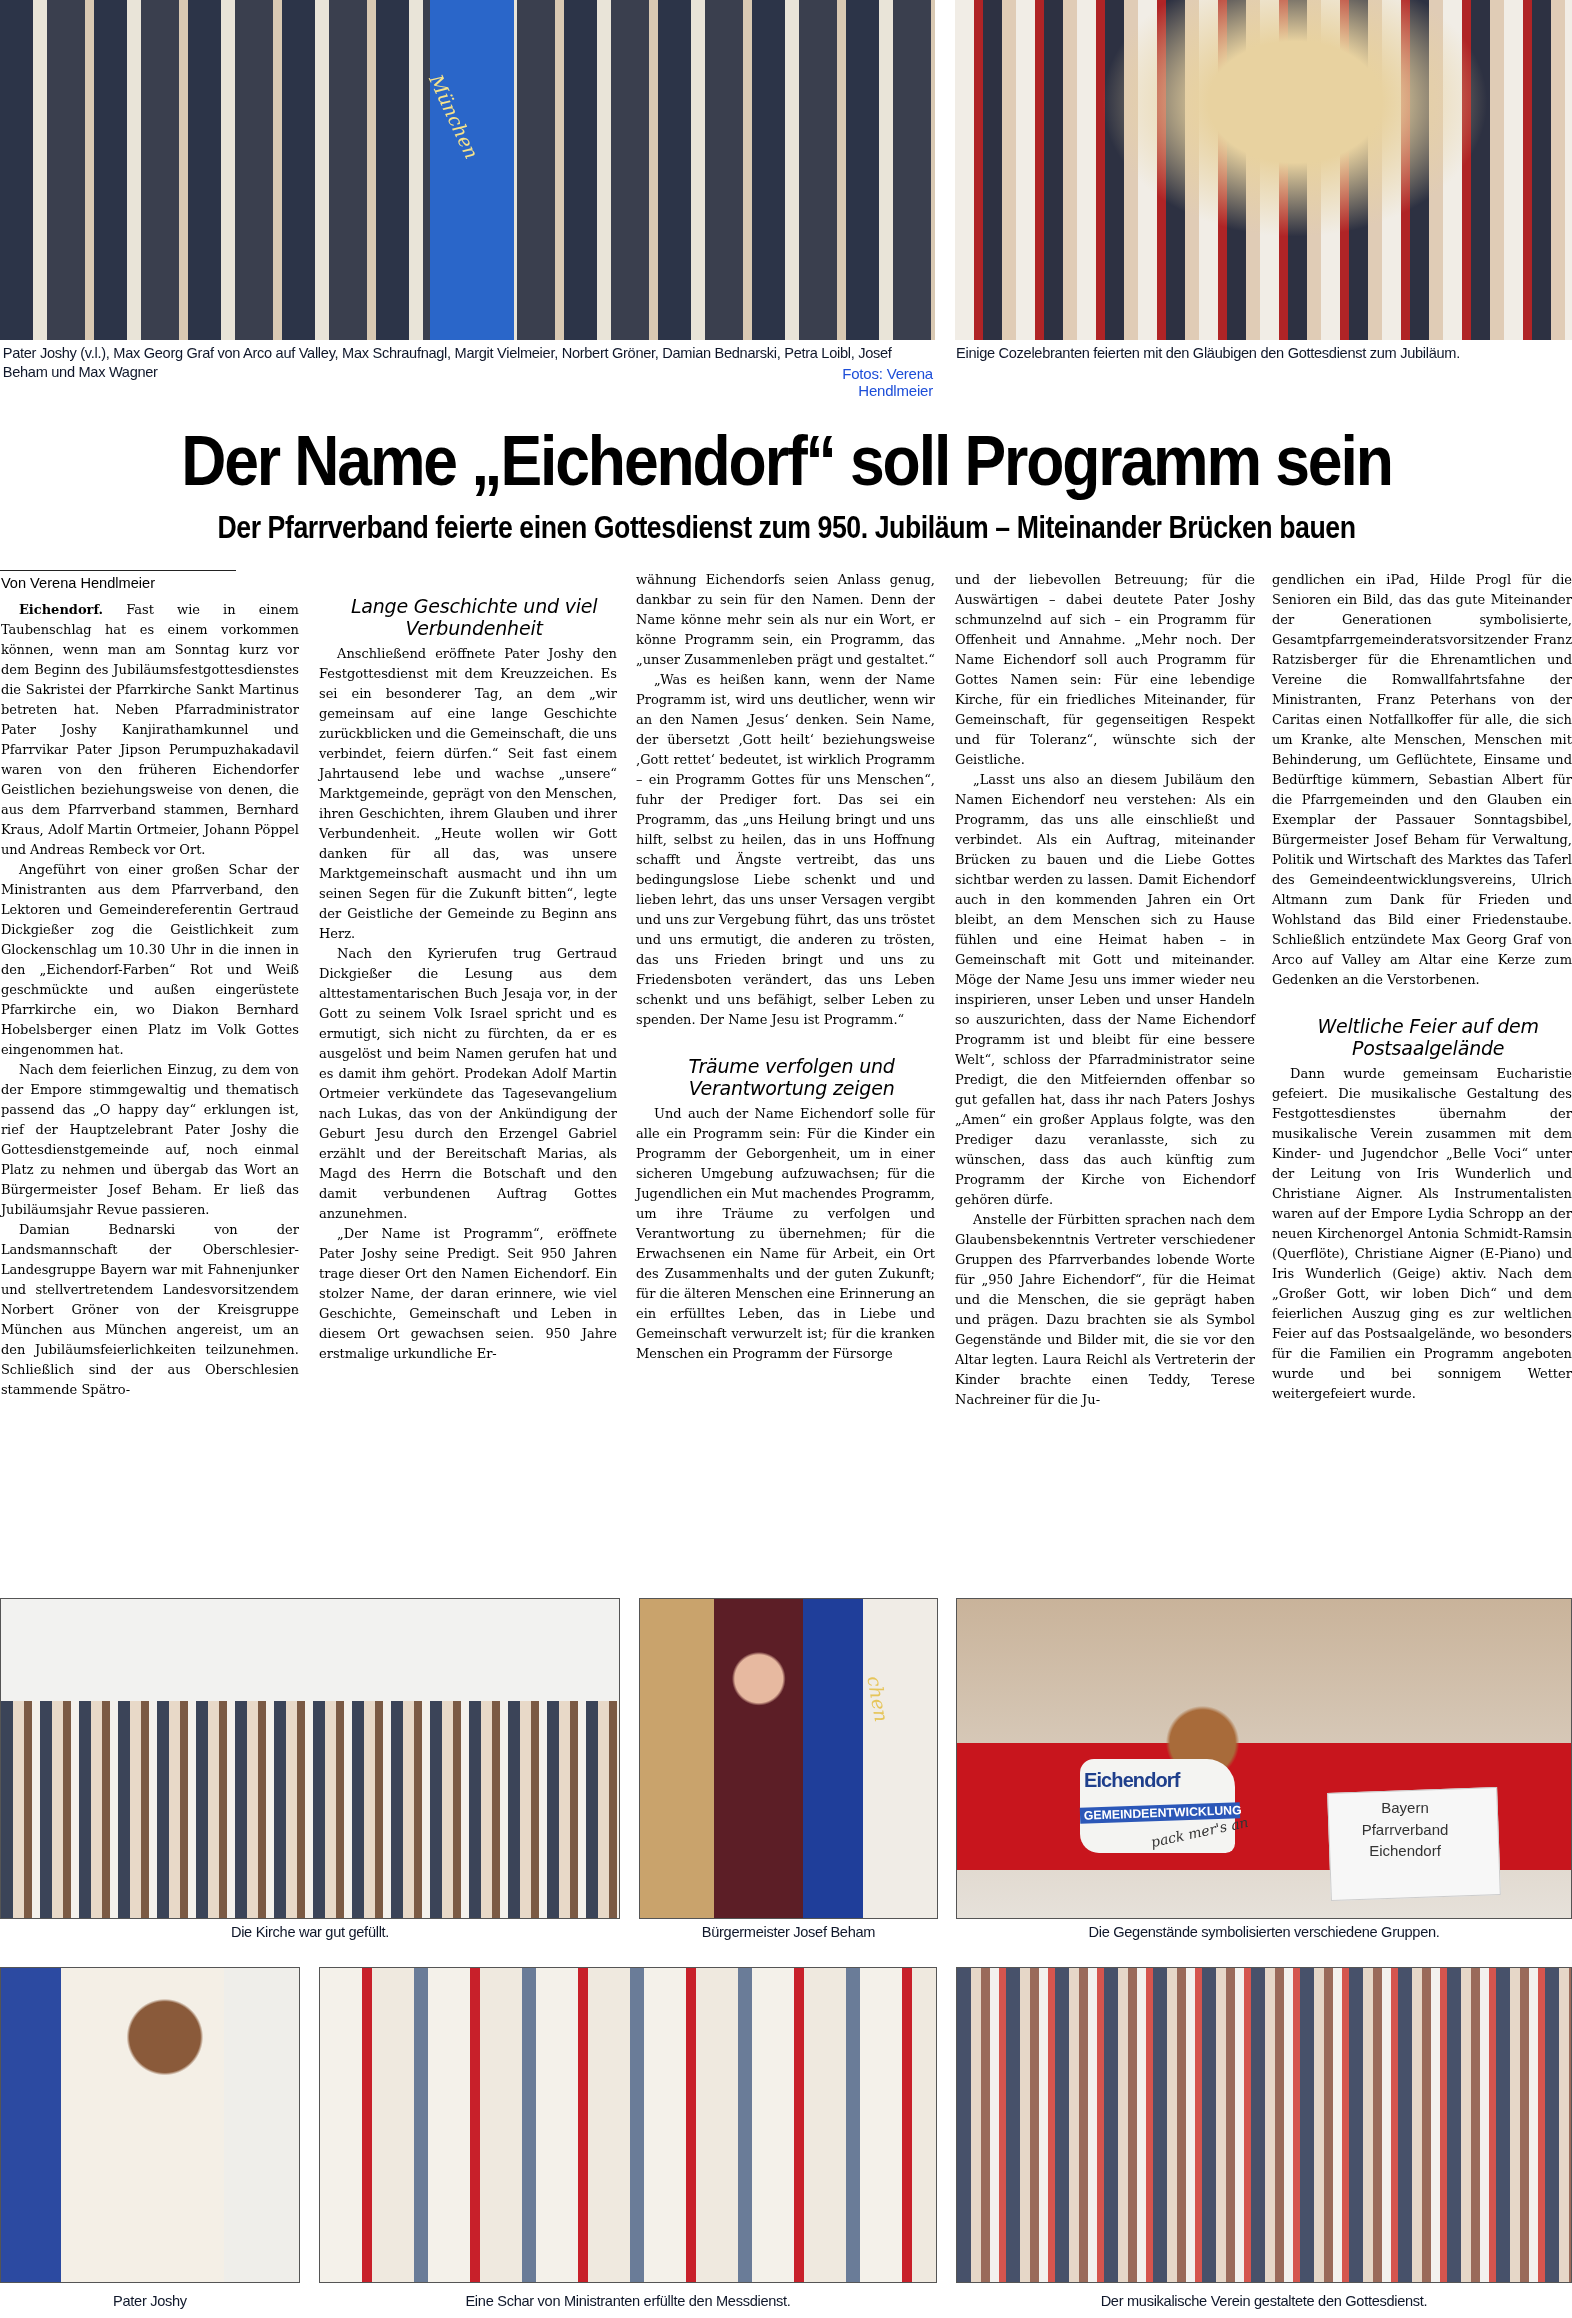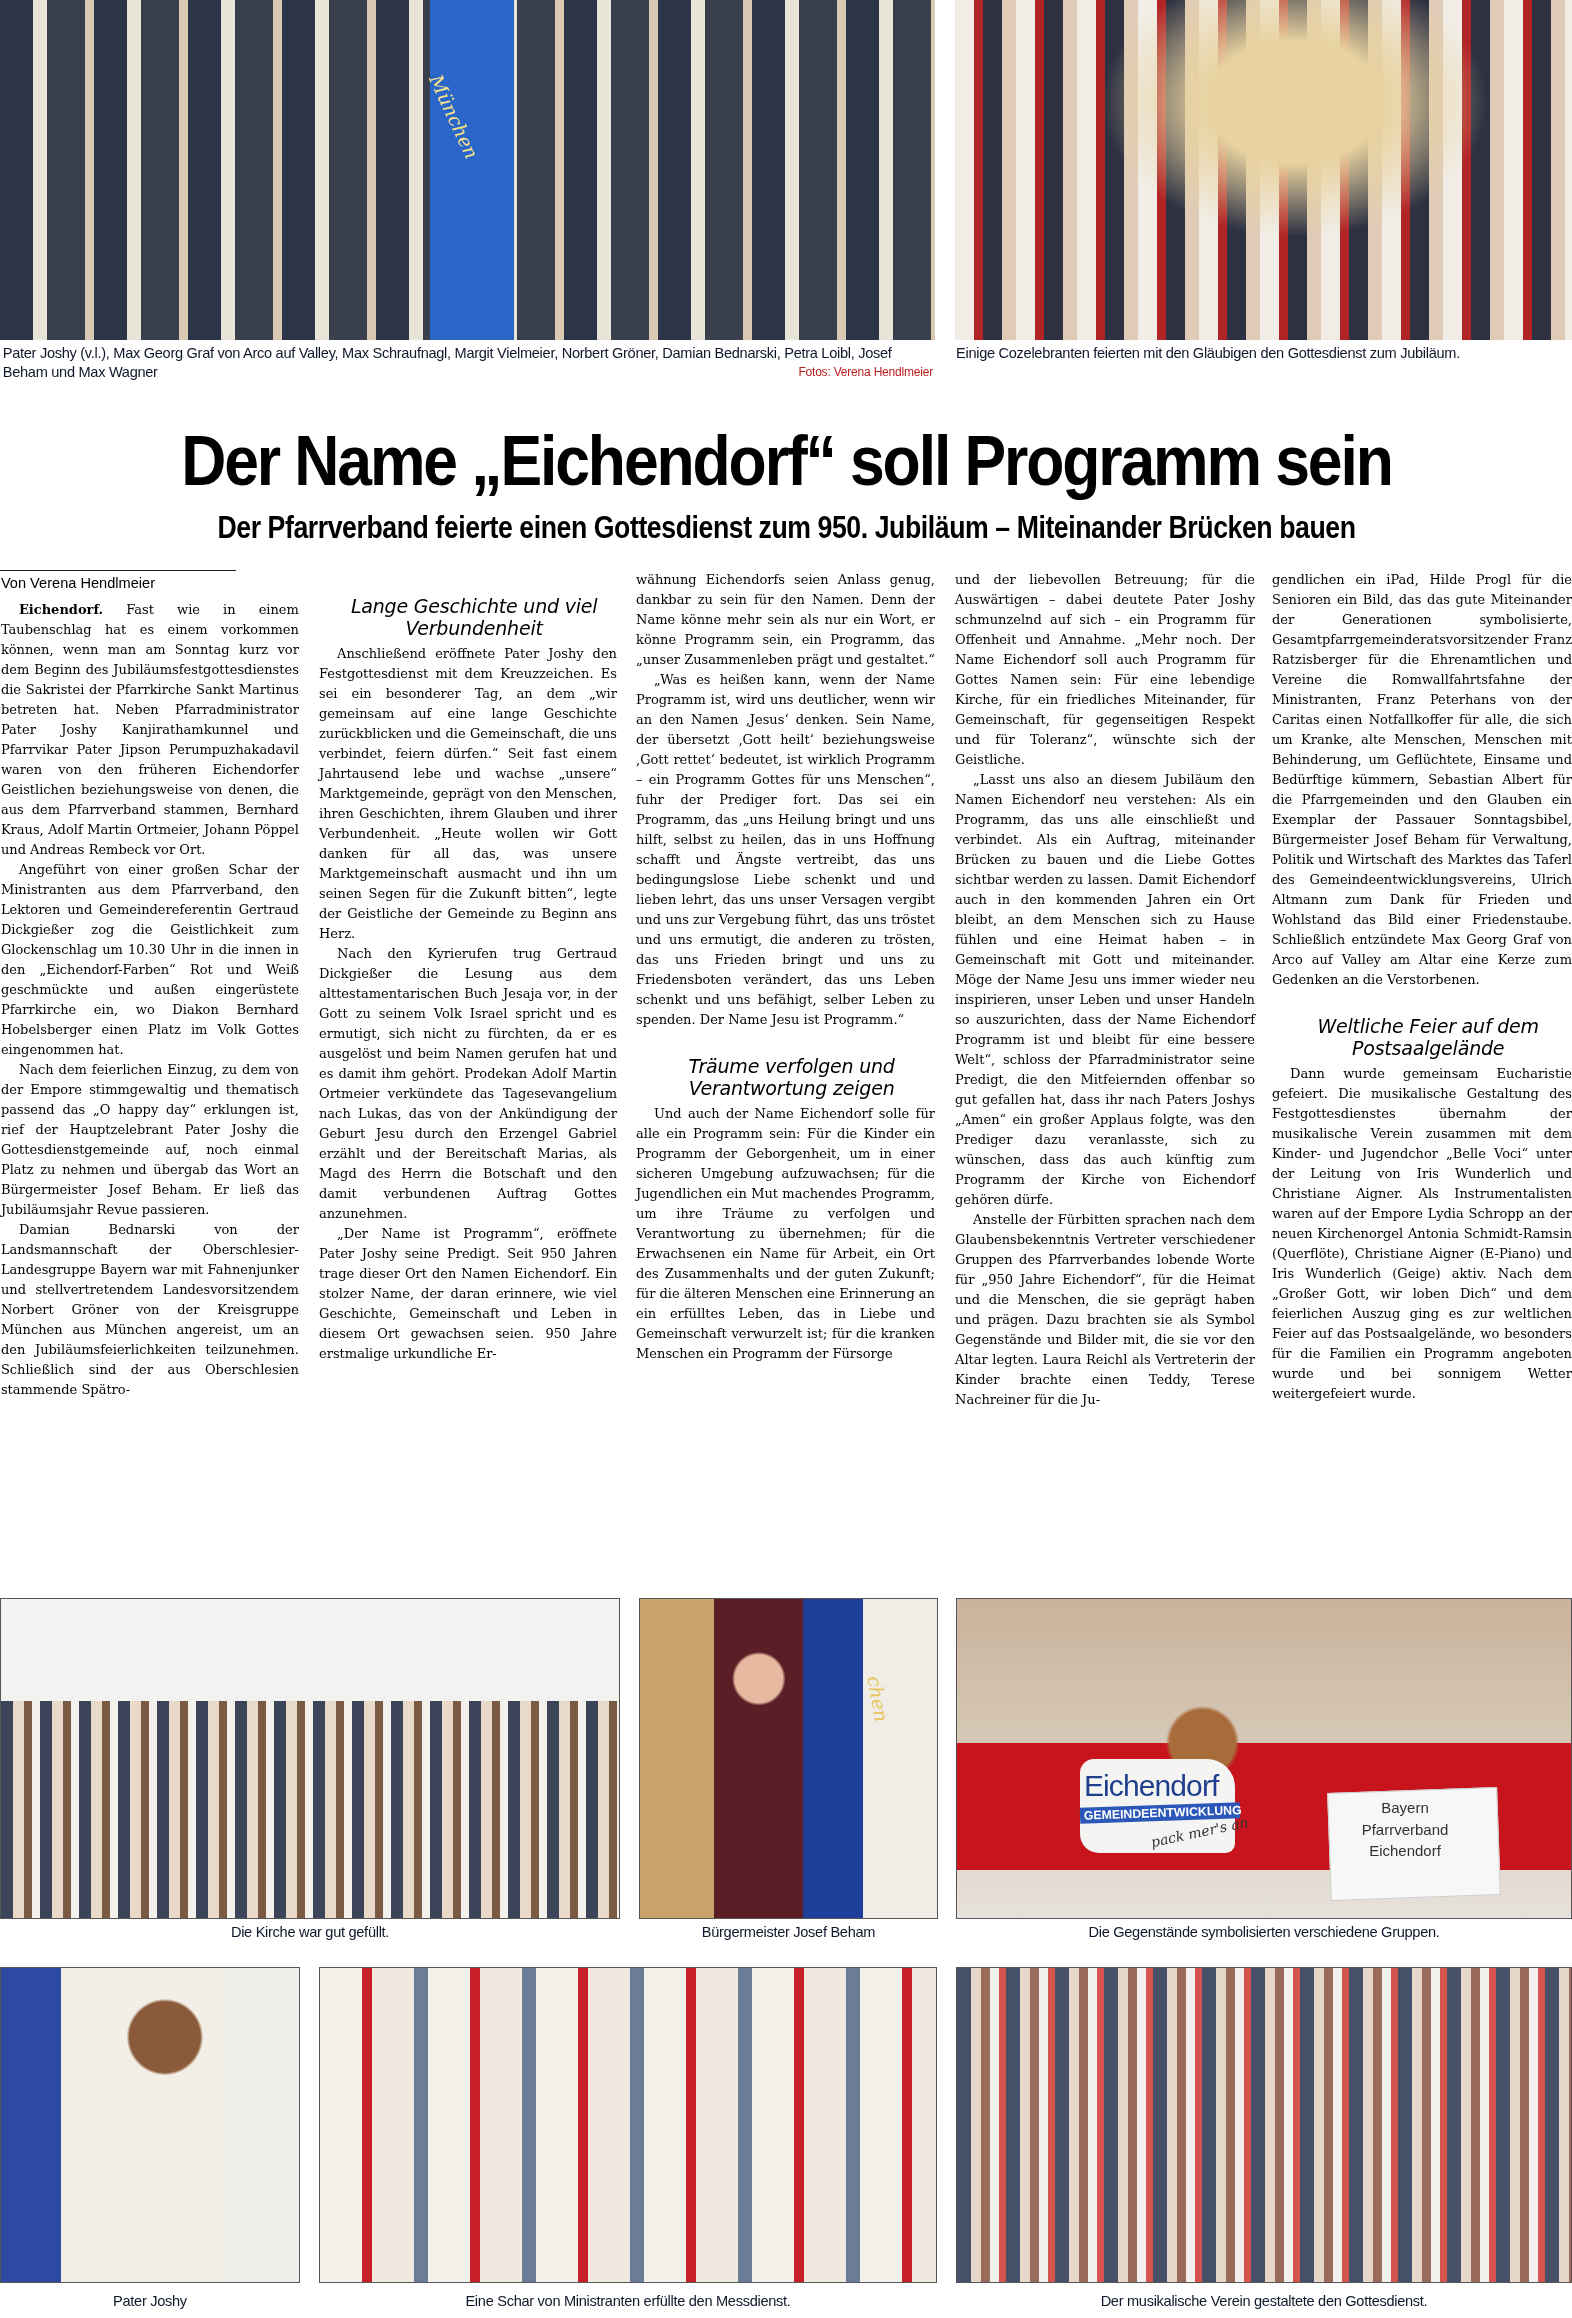--- a/index.html
+++ b/index.html
@@ -37,21 +37,21 @@
         repeating-linear-gradient(90deg, #f4f1ea 0 42px, #c8202a 42px 52px, #efe9df 52px 94px, #6a7c98 94px 108px),
         linear-gradient(#f2ede4, #bfa98a); }
     .ph-choir { background:
         repeating-linear-gradient(90deg, #47516a 0 14px, #e6d7c8 14px 23.6px, #9a6a5a 23.6px 33px, #f3f1ee 33px 42px, #d5554e 42px 49px),
         linear-gradient(#e9e8e4, #4a3e36); }
 
     .ph-label { position: absolute; color: #f7e38a; font-family: "DejaVu Serif", serif; font-style: italic; font-size: 19px; }
 
     .caption { position: absolute; font-family: "Liberation Sans", sans-serif; font-size: 14.6px; line-height: 19px; color: #0f172a; letter-spacing: -0.3px; transform-origin: left top; }
     .caption-center { text-align: center; }
-    .credit { position: absolute; font-family: "Liberation Sans", sans-serif; font-size: 12px; color: #b91c1c; letter-spacing: -0.2px; }
+    .credit { position: absolute; font-family: "Liberation Sans", sans-serif; font-size: 15px; color: #1d4ed8; letter-spacing: -0.2px; }
 
     .headline { position: absolute; left: 0; top: 418px; width: 1573px; text-align: center;
       font-family: "Liberation Sans", sans-serif; font-size: 71px; line-height: 85px; letter-spacing: -2.4px; color: #000;
       transform: scaleX(0.88); transform-origin: center top; }
     .subheadline { position: absolute; left: 0; top: 509px; width: 1573px; text-align: center;
       font-family: "Liberation Sans", sans-serif; font-weight: bold; font-size: 31px; line-height: 38px; letter-spacing: -0.5px; color: #000;
       transform: scaleX(0.86); transform-origin: center top; }
 
     .rule { position: absolute; height: 1.4px; background: #222; }
 
@@ -118,21 +118,21 @@
   <div class="subhead">Weltliche Feier auf dem Postsaalgelände</div>
   <p>Dann wurde gemeinsam Eucharistie gefeiert. Die musikalische Gestaltung des Festgottesdienstes übernahm der musikalische Verein zusammen mit dem Kinder- und Jugendchor „Belle Voci“ unter der Leitung von Iris Wunderlich und Christiane Aigner. Als Instrumentalisten waren auf der Empore Lydia Schropp an der neuen Kirchenorgel Antonia Schmidt-Ramsin (Querflöte), Christiane Aigner (E-Piano) und Iris Wunderlich (Geige) aktiv. Nach dem „Großer Gott, wir loben Dich“ und dem feierlichen Auszug ging es zur weltlichen Feier auf das Postsaalgelände, wo besonders für die Familien ein Programm angeboten wurde und bei sonnigem Wetter weitergefeiert wurde.</p>
 </div>
 
 <div class="photo ph-crowd" style="left:0; top:1598px; width:620px; height:321px;"></div>
 <div class="photo ph-mayor" style="left:639px; top:1598px; width:299px; height:321px;">
   <span class="ph-label" style="left:245px; top:75px; transform:rotate(80deg); transform-origin:left top; color:#e6c55a;">chen</span>
 </div>
 <div class="photo ph-altar2" style="left:956px; top:1598px; width:616px; height:321px;">
   <div style="position:absolute; left:123px; top:160px; width:155px; height:94px; background:#f4f4f2; border-radius:14px 28px 9.4px 19px;"></div>
-  <div style="position:absolute; left:127px; top:170px; font-family:'Liberation Sans',sans-serif; font-weight:normal; font-size:30px; color:#1f3f8c; letter-spacing:-0.9px;">Eichendorf</div>
+  <div style="position:absolute; left:127px; top:170px; font-family:'Liberation Sans',sans-serif; font-weight:bold; font-size:20px; color:#1f3f8c; letter-spacing:-0.9px;">Eichendorf</div>
   <div style="position:absolute; left:123px; top:206px; width:160px; background:#2b57b8; color:#fff; font-family:'Liberation Sans',sans-serif; font-weight:bold; font-size:12.3px; padding:0.9px 3.8px; transform:rotate(-2deg);">GEMEINDEENTWICKLUNG</div>
   <div style="position:absolute; left:193px; top:225px; font-family:'DejaVu Serif',serif; font-style:italic; font-size:14px; color:#333; transform:rotate(-12deg);">pack mer's an</div>
   <div style="position:absolute; left:372px; top:191px; width:170px; height:108px; background:#f7f7f7; border:0.5px solid #ccc; transform:rotate(-2deg);"></div>
   <div style="position:absolute; left:382px; top:198px; width:132px; font-family:'Liberation Sans',sans-serif; font-size:15px; line-height:21.7px; color:#333; text-align:center;">Bayern Pfarrverband Eichendorf</div>
 </div>
 
 <div class="caption caption-center" style="left:0; top:1923px; width:620px;"><span>Die Kirche war gut gefüllt.</span></div>
 <div class="caption caption-center" style="left:639px; top:1923px; width:299px;"><span>Bürgermeister Josef Beham</span></div>
 <div class="caption caption-center" style="left:956px; top:1923px; width:616px;"><span>Die Gegenstände symbolisierten verschiedene Gruppen.</span></div>
 

